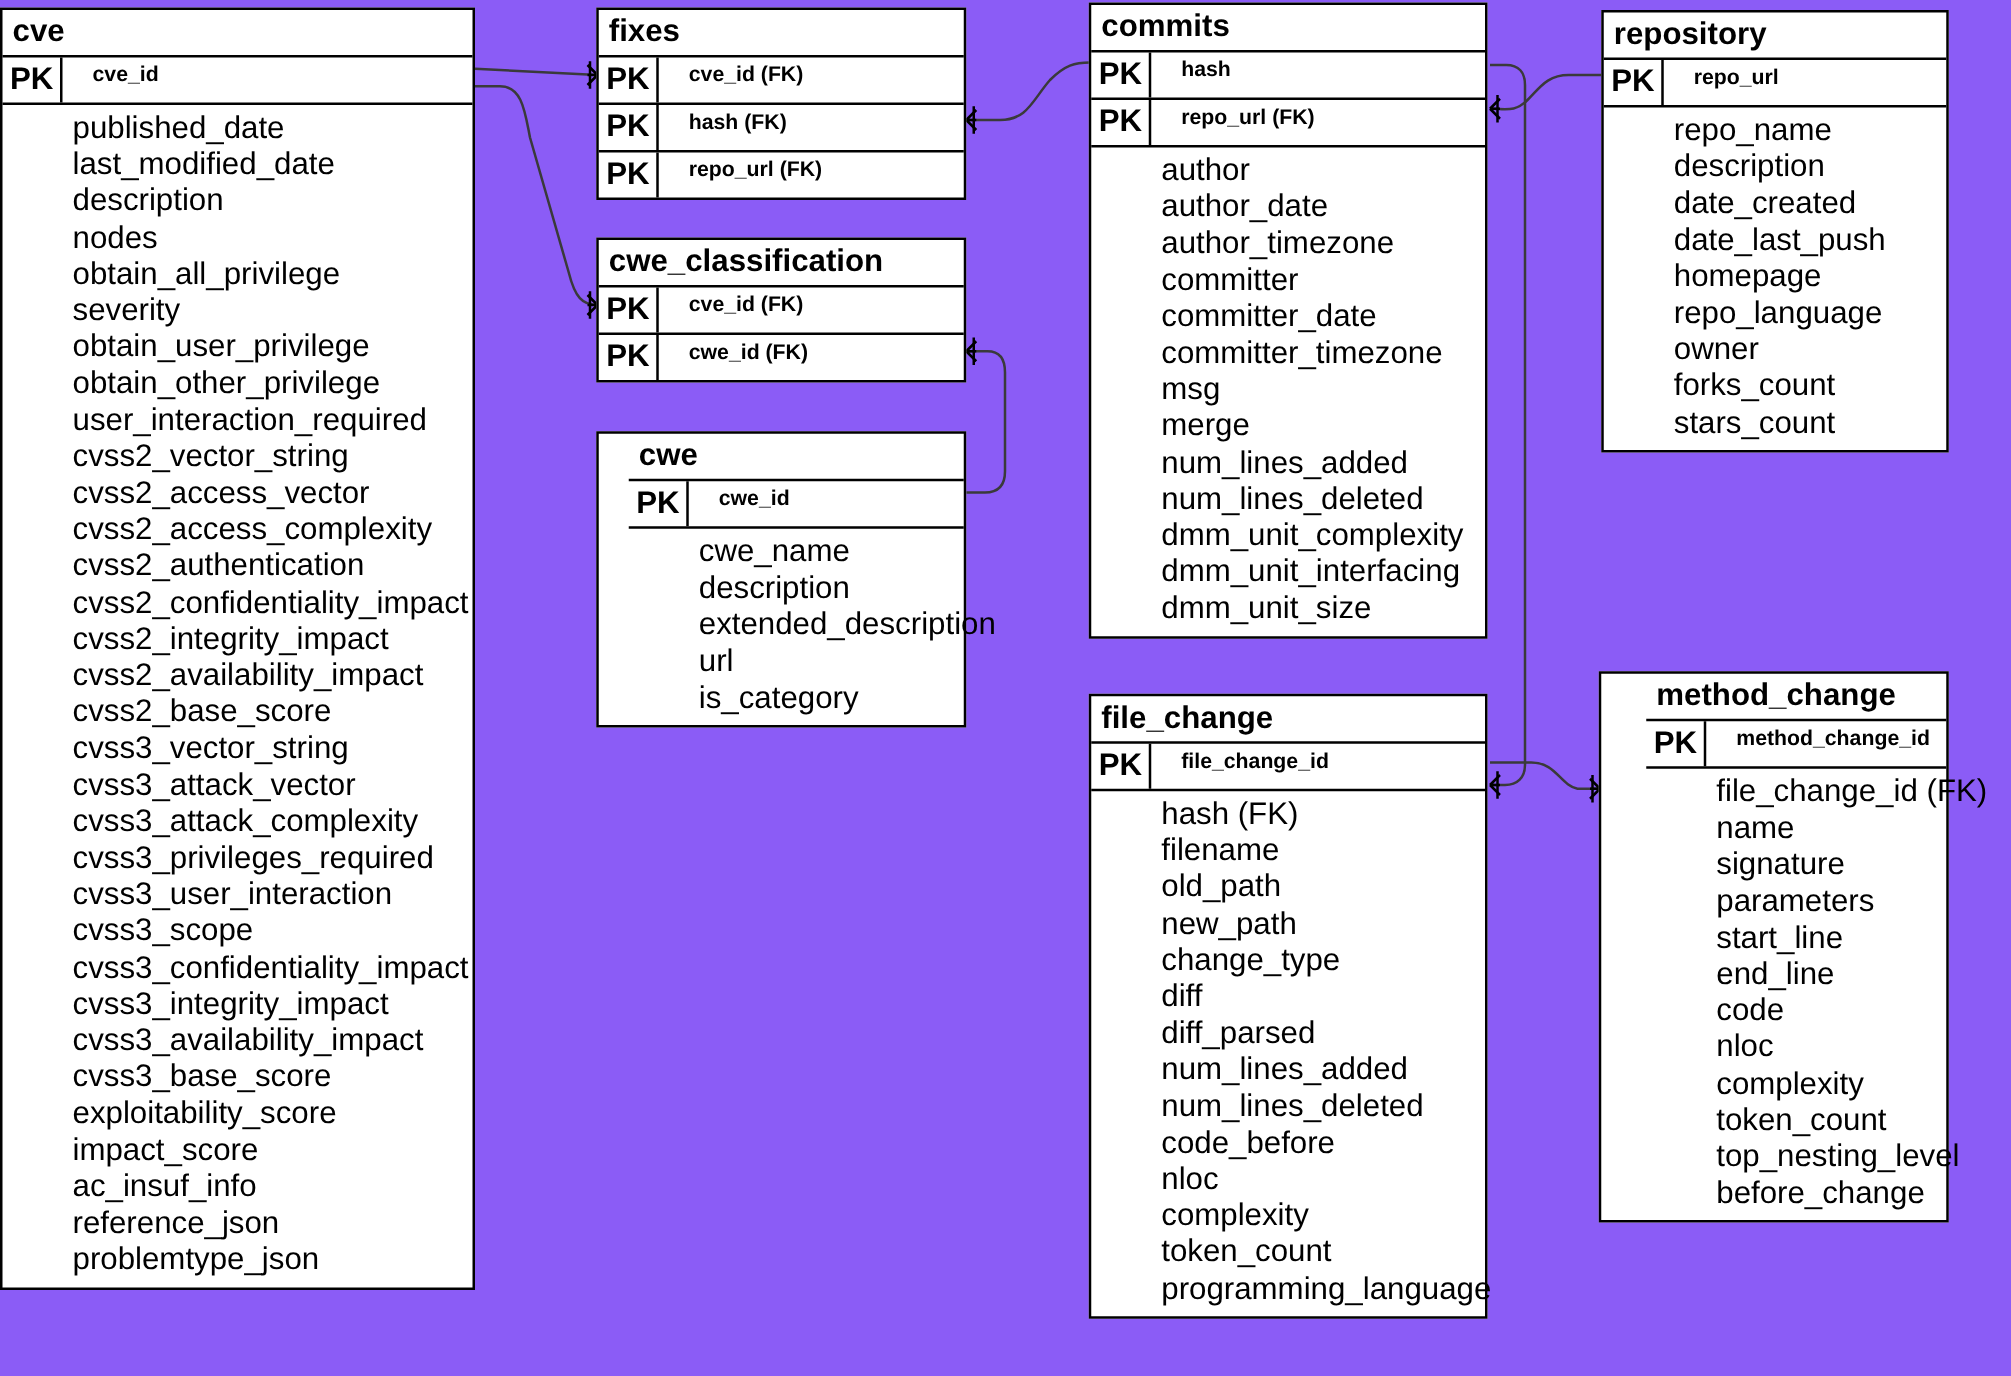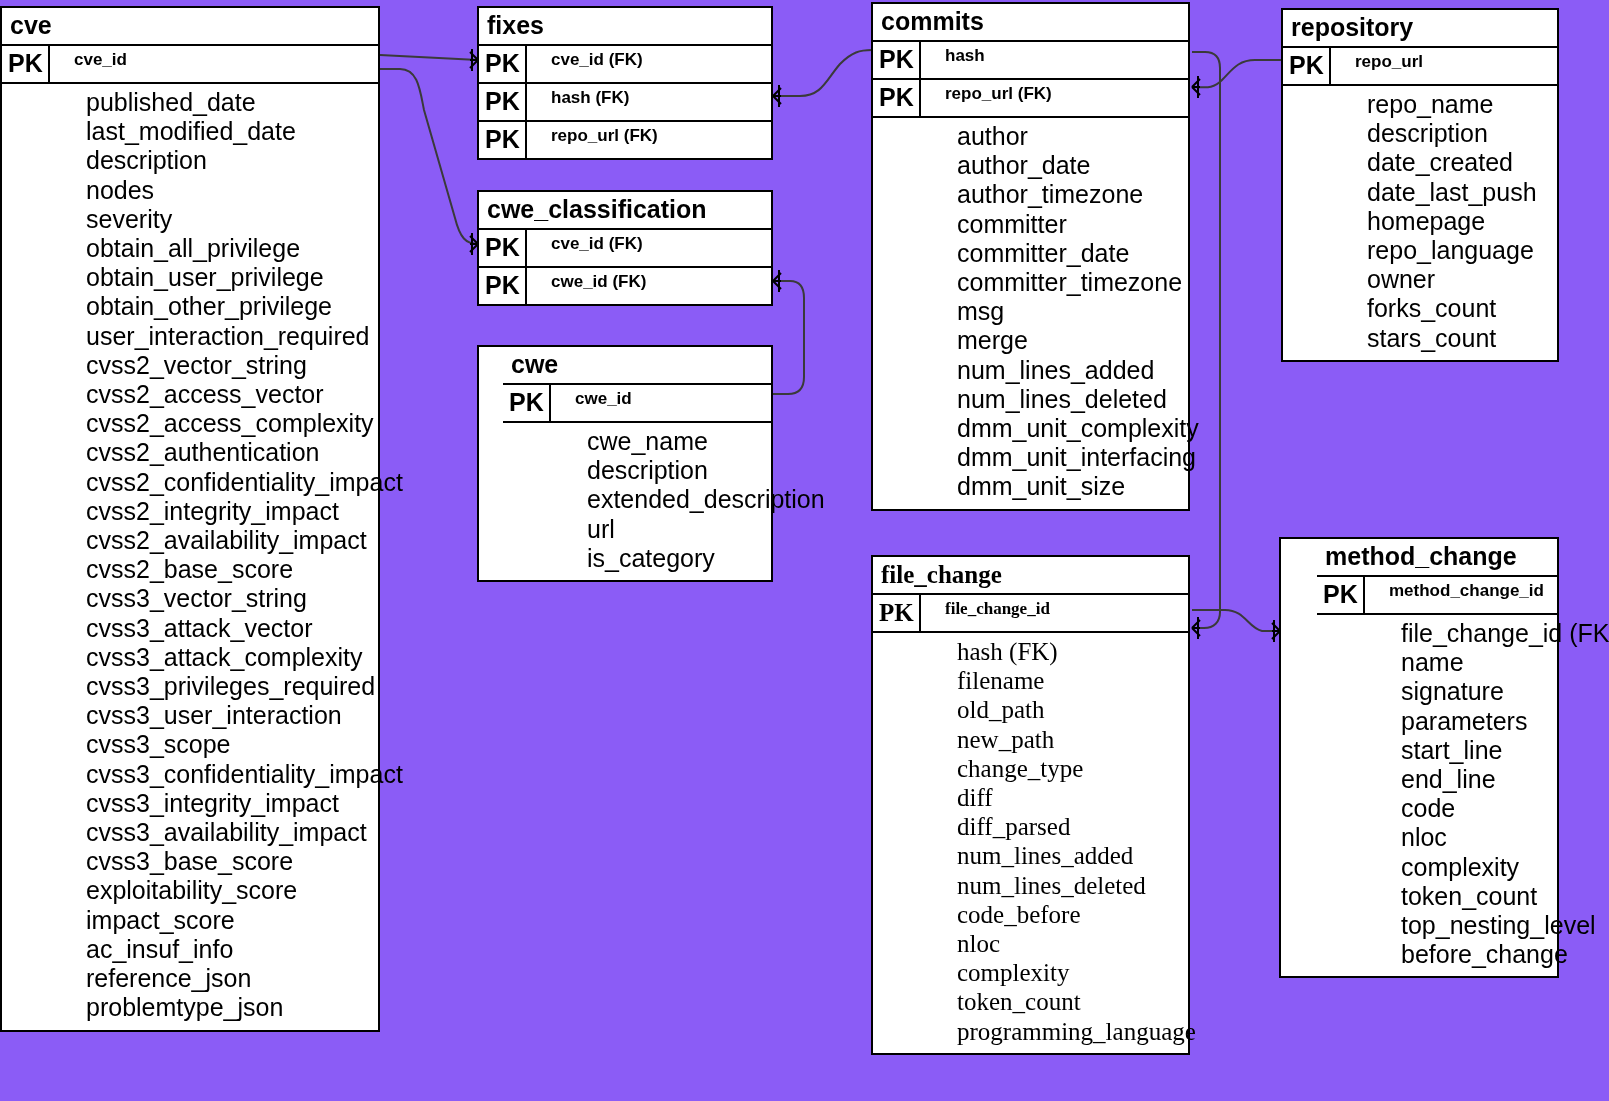--- a/index.html
+++ b/index.html
@@ -65,21 +65,20 @@
     font-size: 17px;
     line-height: 1;
     padding: 5px 6px 6px 8px;
     color: #000000;
     white-space: nowrap;
     flex: 1;
   }
   .attr-block {
     display: flex;
     align-items: flex-end;
-    gap: 28px;
   }
   .attr-gutter {
     width: 48px;
     min-width: 48px;
     border-right: 2px solid #000000;
     box-sizing: border-box;
   }
   .attr-list {
     flex: 1;
     padding: 4px 6px 7px 8px;
@@ -146,22 +145,22 @@
       <div class="key-tag">PK</div>
       <div class="key-name">cve_id</div>
     </div>
     <div class="attr-block">
       <div class="attr-gutter"></div>
       <div class="attr-list">
         <div class="attr">published_date</div>
         <div class="attr">last_modified_date</div>
         <div class="attr">description</div>
         <div class="attr">nodes</div>
+        <div class="attr">obtain_all_privilege</div>
         <div class="attr">severity</div>
-        <div class="attr">obtain_all_privilege</div>
         <div class="attr">obtain_user_privilege</div>
         <div class="attr">obtain_other_privilege</div>
         <div class="attr">user_interaction_required</div>
         <div class="attr">cvss2_vector_string</div>
         <div class="attr">cvss2_access_vector</div>
         <div class="attr">cvss2_access_complexity</div>
         <div class="attr">cvss2_authentication</div>
         <div class="attr">cvss2_confidentiality_impact</div>
         <div class="attr">cvss2_integrity_impact</div>
         <div class="attr">cvss2_availability_impact</div>
@@ -276,21 +275,21 @@
         <div class="attr">date_last_push</div>
         <div class="attr">homepage</div>
         <div class="attr">repo_language</div>
         <div class="attr">owner</div>
         <div class="attr">forks_count</div>
         <div class="attr">stars_count</div>
       </div>
     </div>
   </div>
 
-  <div class="entity" style="left:871px; top:555px; width:319px;font-family:Liberation Serif, serif;">
+  <div class="entity" style="left:871px; top:555px; width:319px;">
     <div class="ent-title">file_change</div>
     <div class="key-row">
       <div class="key-tag">PK</div>
       <div class="key-name">file_change_id</div>
     </div>
     <div class="attr-block">
       <div class="attr-gutter"></div>
       <div class="attr-list">
         <div class="attr">hash (FK)</div>
         <div class="attr">filename</div>

